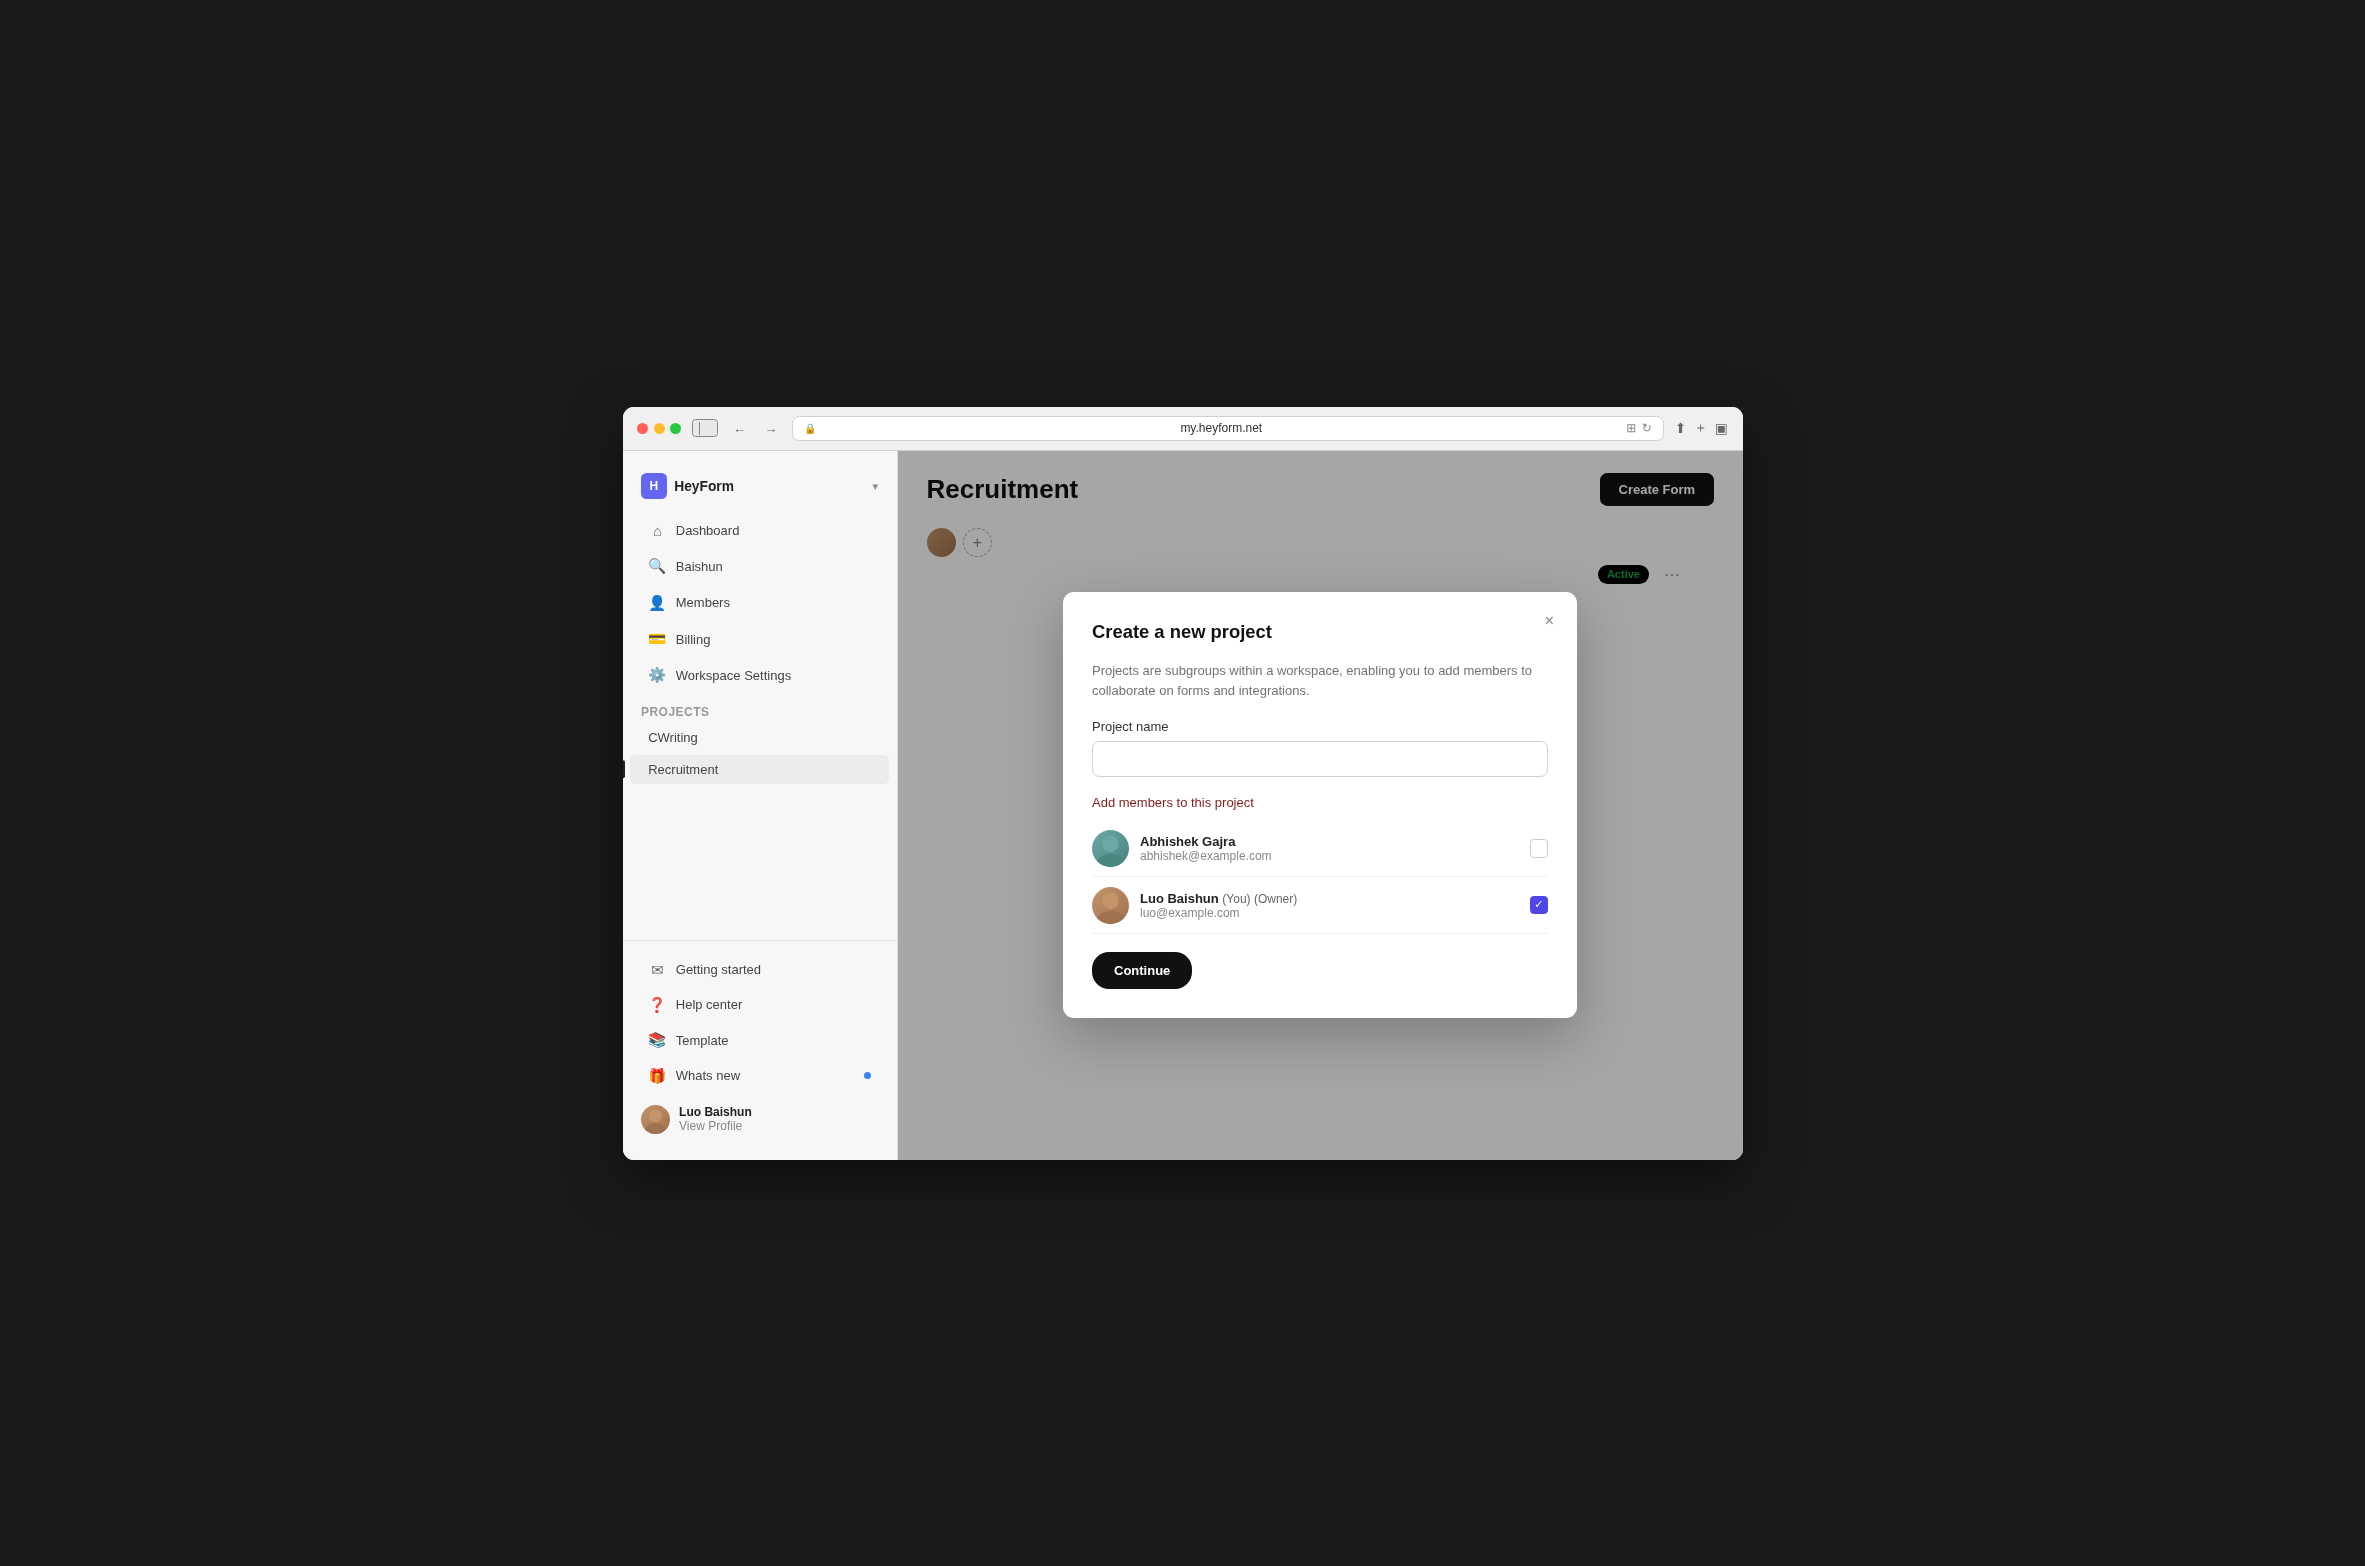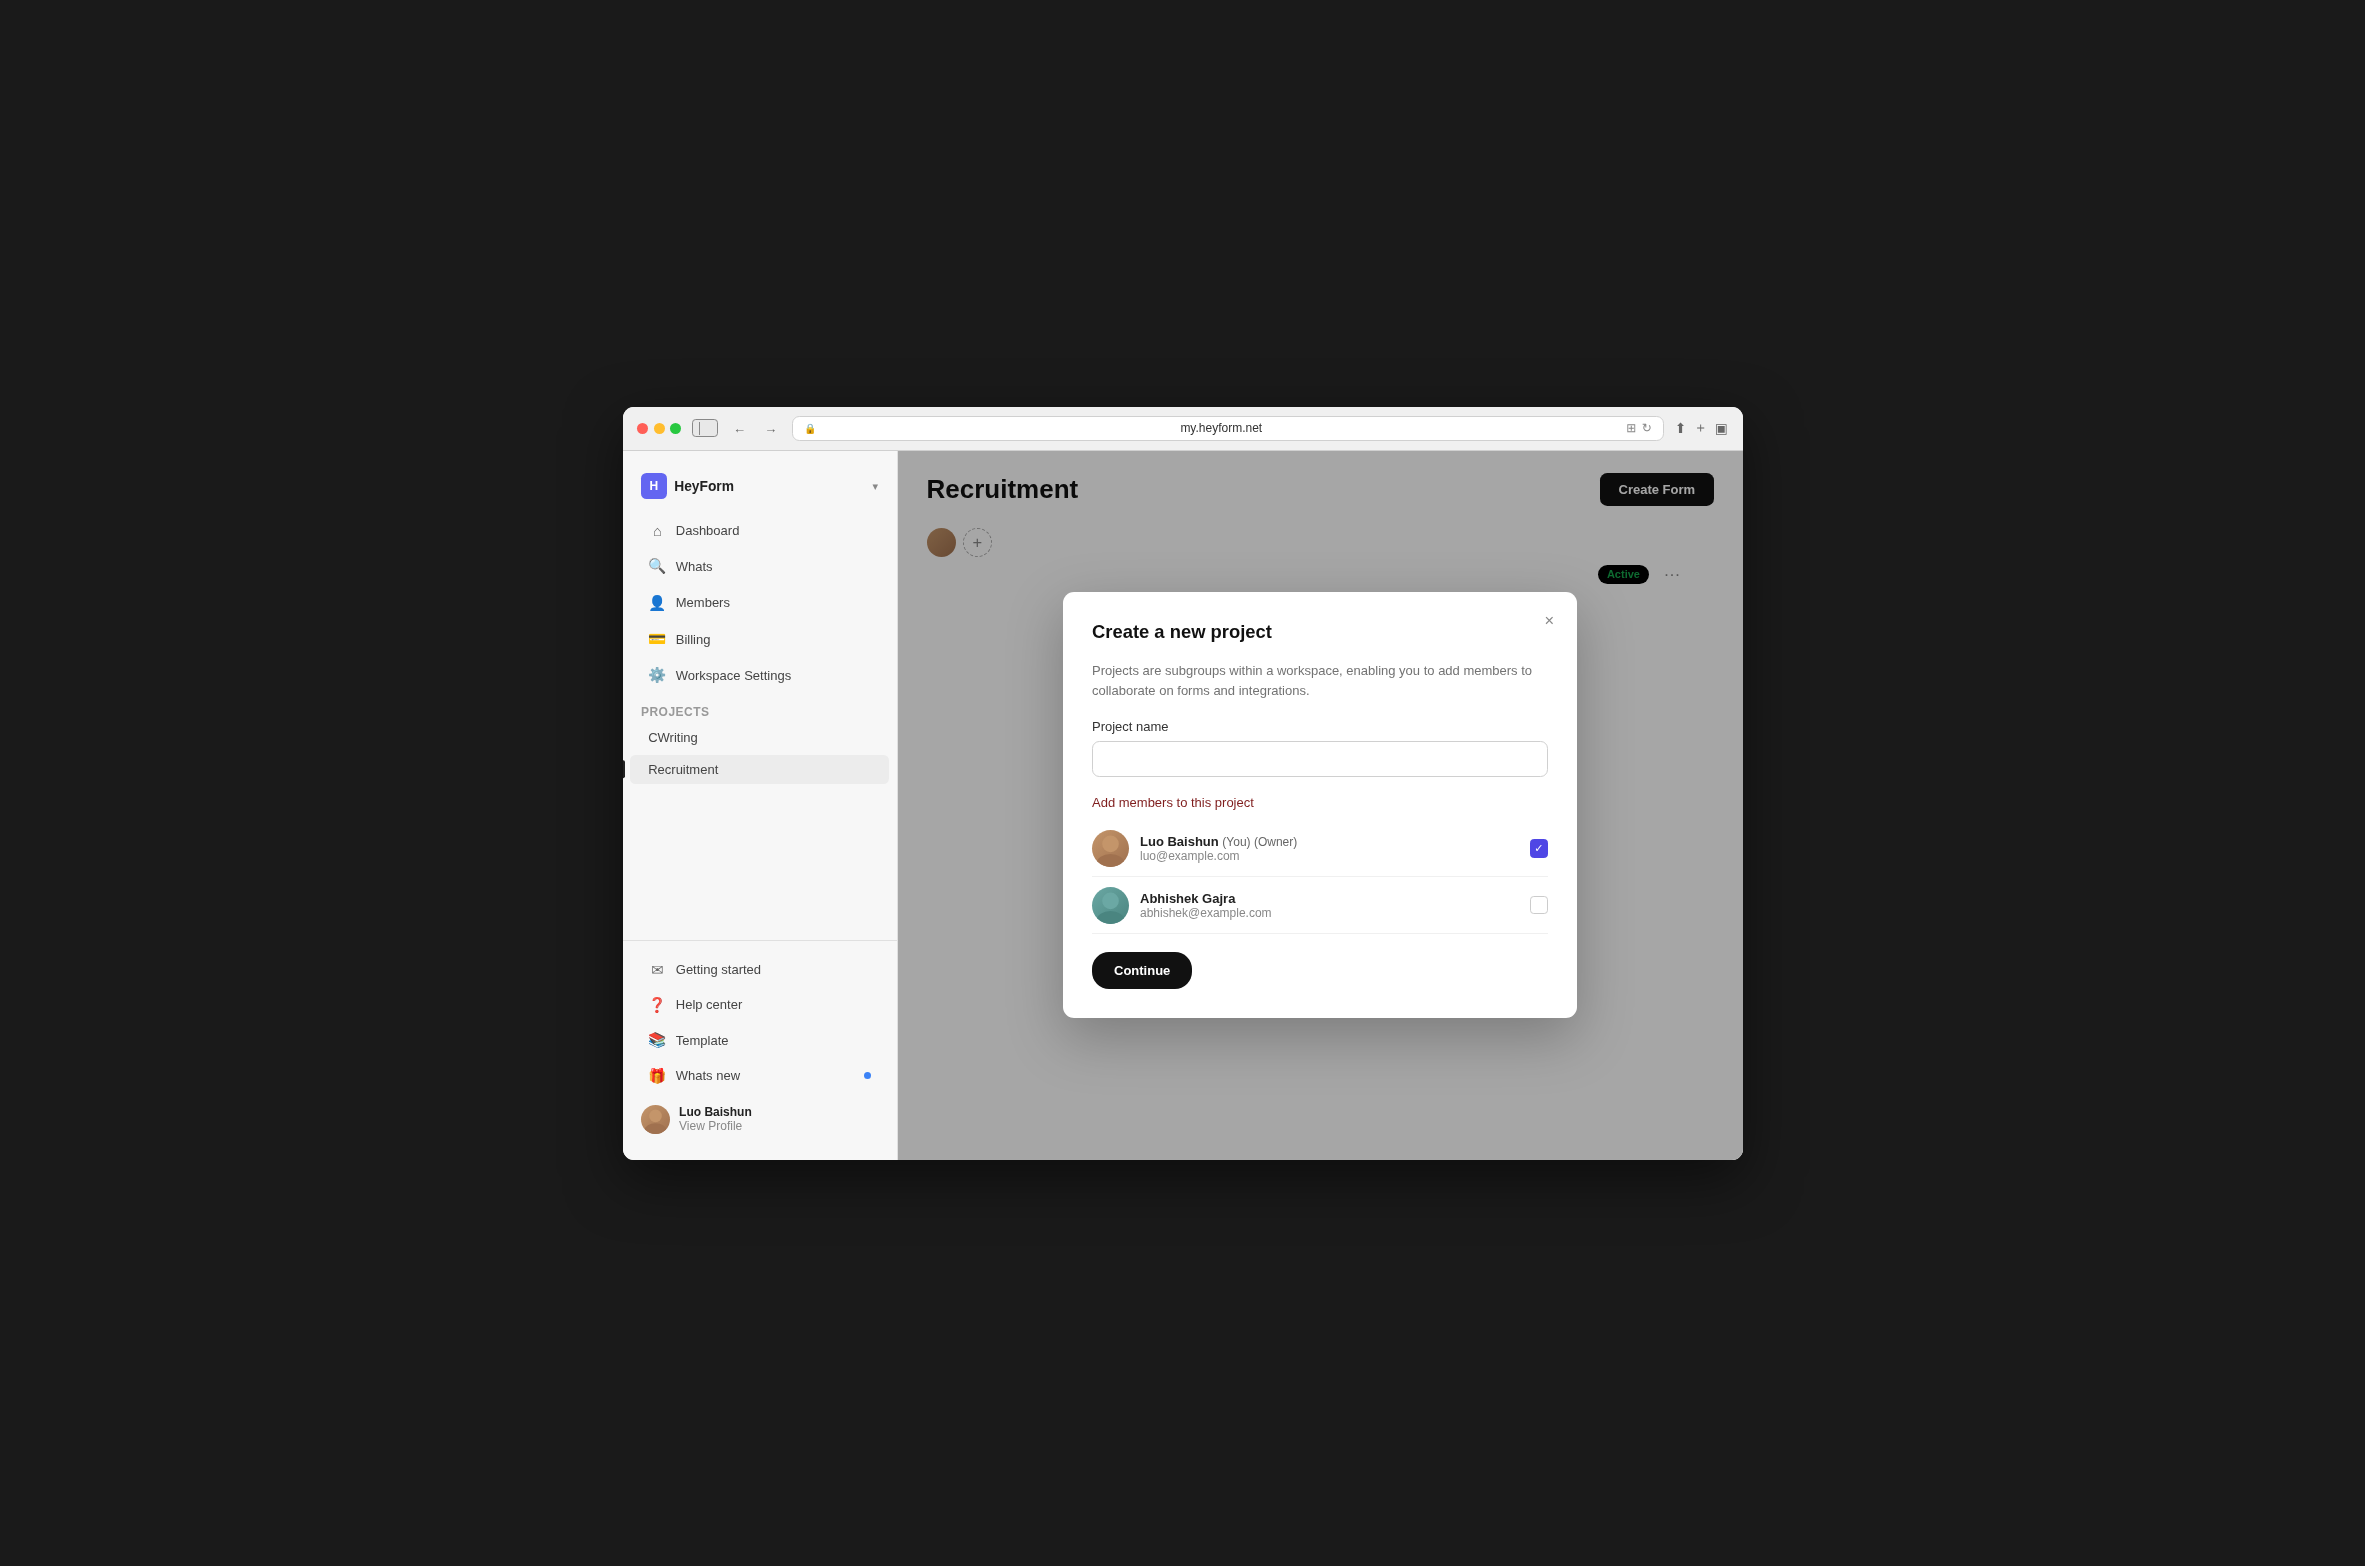--- a/index.html
+++ b/index.html
@@ -457,21 +457,21 @@
         </div>
         <span class="chevron-down">▾</span>
       </div>
 
       <div class="nav-item">
         <span class="nav-icon">⌂</span>
         <span>Dashboard</span>
       </div>
       <div class="nav-item">
         <span class="nav-icon">🔍</span>
-        <span>Whats</span>
+        <span>Baishun</span>
       </div>
       <div class="nav-item">
         <span class="nav-icon">👤</span>
         <span>Members</span>
       </div>
       <div class="nav-item">
         <span class="nav-icon">💳</span>
         <span>Billing</span>
       </div>
       <div class="nav-item">
@@ -539,53 +539,53 @@
       <div class="overlay">
         <div class="modal">
           <button class="modal-close">×</button>
           <h2 class="modal-title">Create a new project</h2>
           <p class="modal-desc">Projects are subgroups within a workspace, enabling you to add members to collaborate on forms and integrations.</p>
 
           <label class="form-label">Project name</label>
           <input class="form-input" type="text" placeholder="" style="">
 
           <div class="members-section-label">Add members to this project</div>
+
+          
+          <div class="member-row-modal">
+            <div class="member-avatar-modal av-teal">
+              <svg width="37" height="37" viewBox="0 0 40 40">
+                <circle cx="20" cy="15" r="9" fill="#6ba8a4"></circle>
+                <ellipse cx="20" cy="36" rx="15" ry="10" fill="#4a8580"></ellipse>
+              </svg>
+            </div>
+            <div class="member-details">
+              <div class="member-name">Abhishek Gajra</div>
+              <div class="member-email">abhishek@example.com</div>
+            </div>
+            <div class="checkbox"></div>
+          </div>
 
           
           <div class="member-row-modal">
             <div class="member-avatar-modal av-brown">
               <svg width="37" height="37" viewBox="0 0 40 40">
                 <circle cx="20" cy="15" r="9" fill="#c4956a"></circle>
                 <ellipse cx="20" cy="36" rx="15" ry="10" fill="#a0714f"></ellipse>
               </svg>
             </div>
             <div class="member-details">
               <div class="member-name">
                 <span>Luo Baishun</span>
                 <span class="member-name-secondary">(You) (Owner)</span>
               </div>
               <div class="member-email">luo@example.com</div>
             </div>
             <div class="checkbox checked"></div>
           </div>
 
-          
-          <div class="member-row-modal">
-            <div class="member-avatar-modal av-teal">
-              <svg width="37" height="37" viewBox="0 0 40 40">
-                <circle cx="20" cy="15" r="9" fill="#6ba8a4"></circle>
-                <ellipse cx="20" cy="36" rx="15" ry="10" fill="#4a8580"></ellipse>
-              </svg>
-            </div>
-            <div class="member-details">
-              <div class="member-name">Abhishek Gajra</div>
-              <div class="member-email">abhishek@example.com</div>
-            </div>
-            <div class="checkbox"></div>
-          </div>
-
           <button class="continue-btn">Continue</button>
         </div>
       </div>
     </div>
   </div>
 </div>
 
 
 </body></html>

